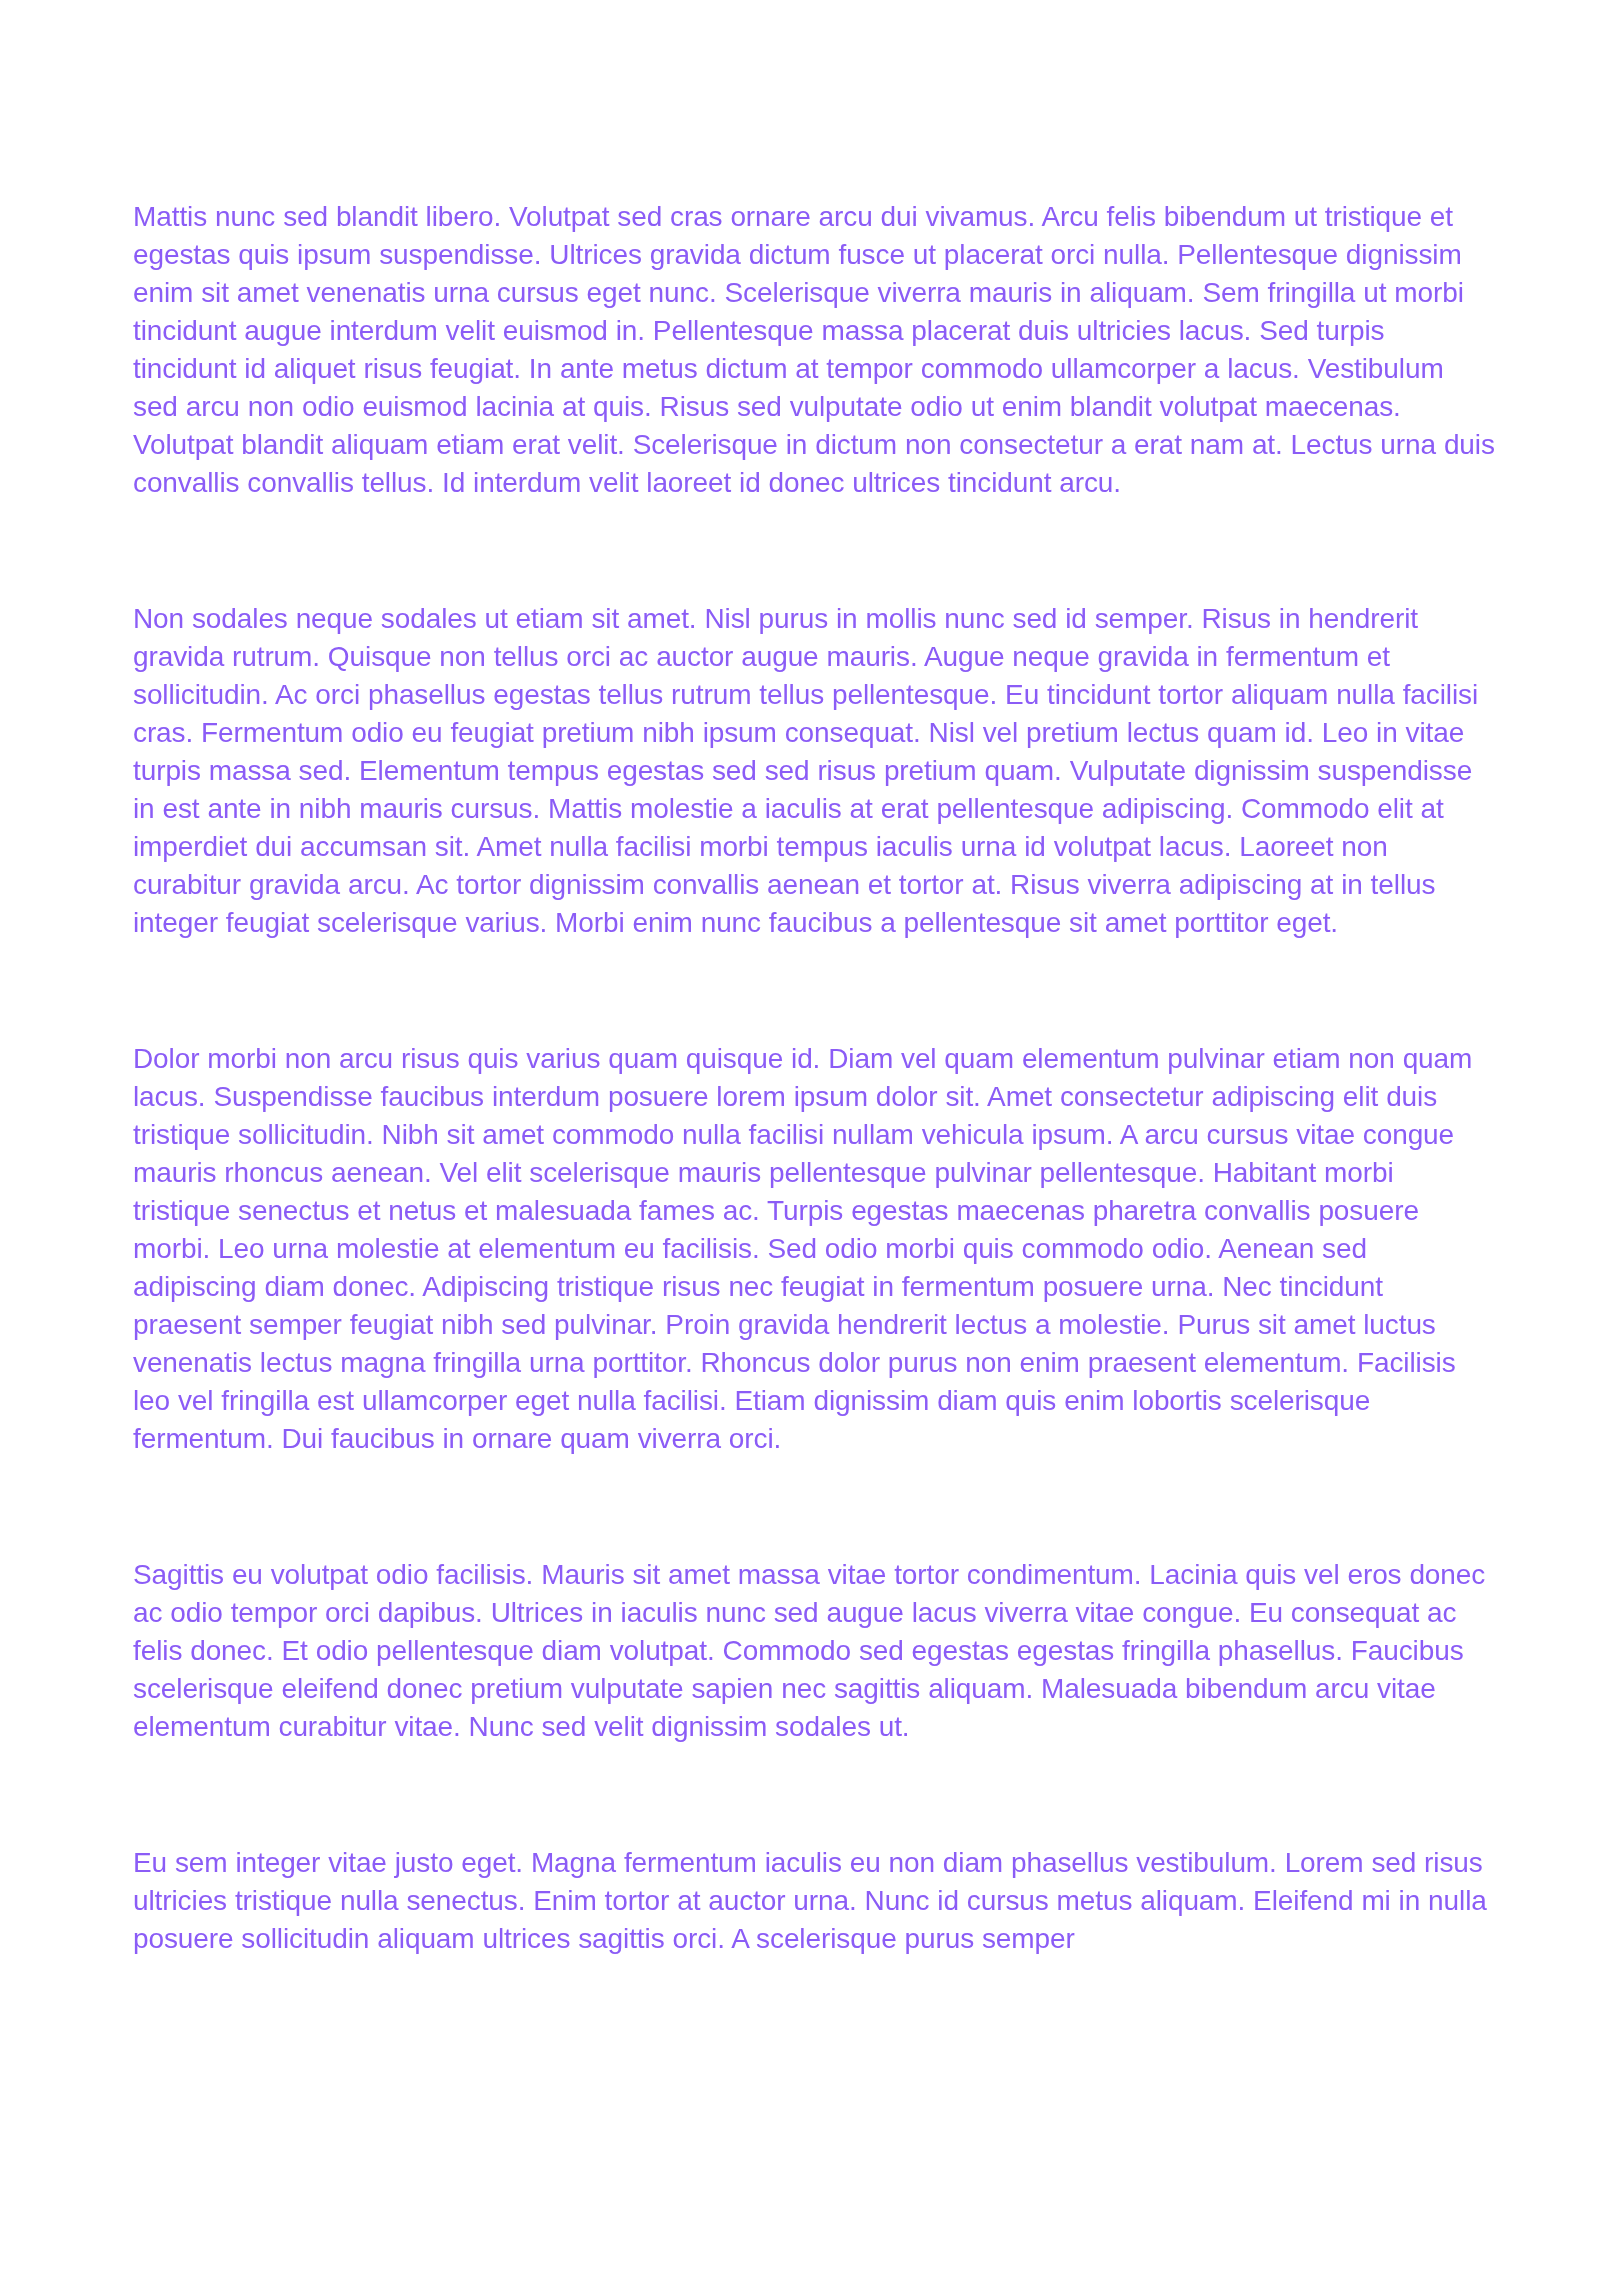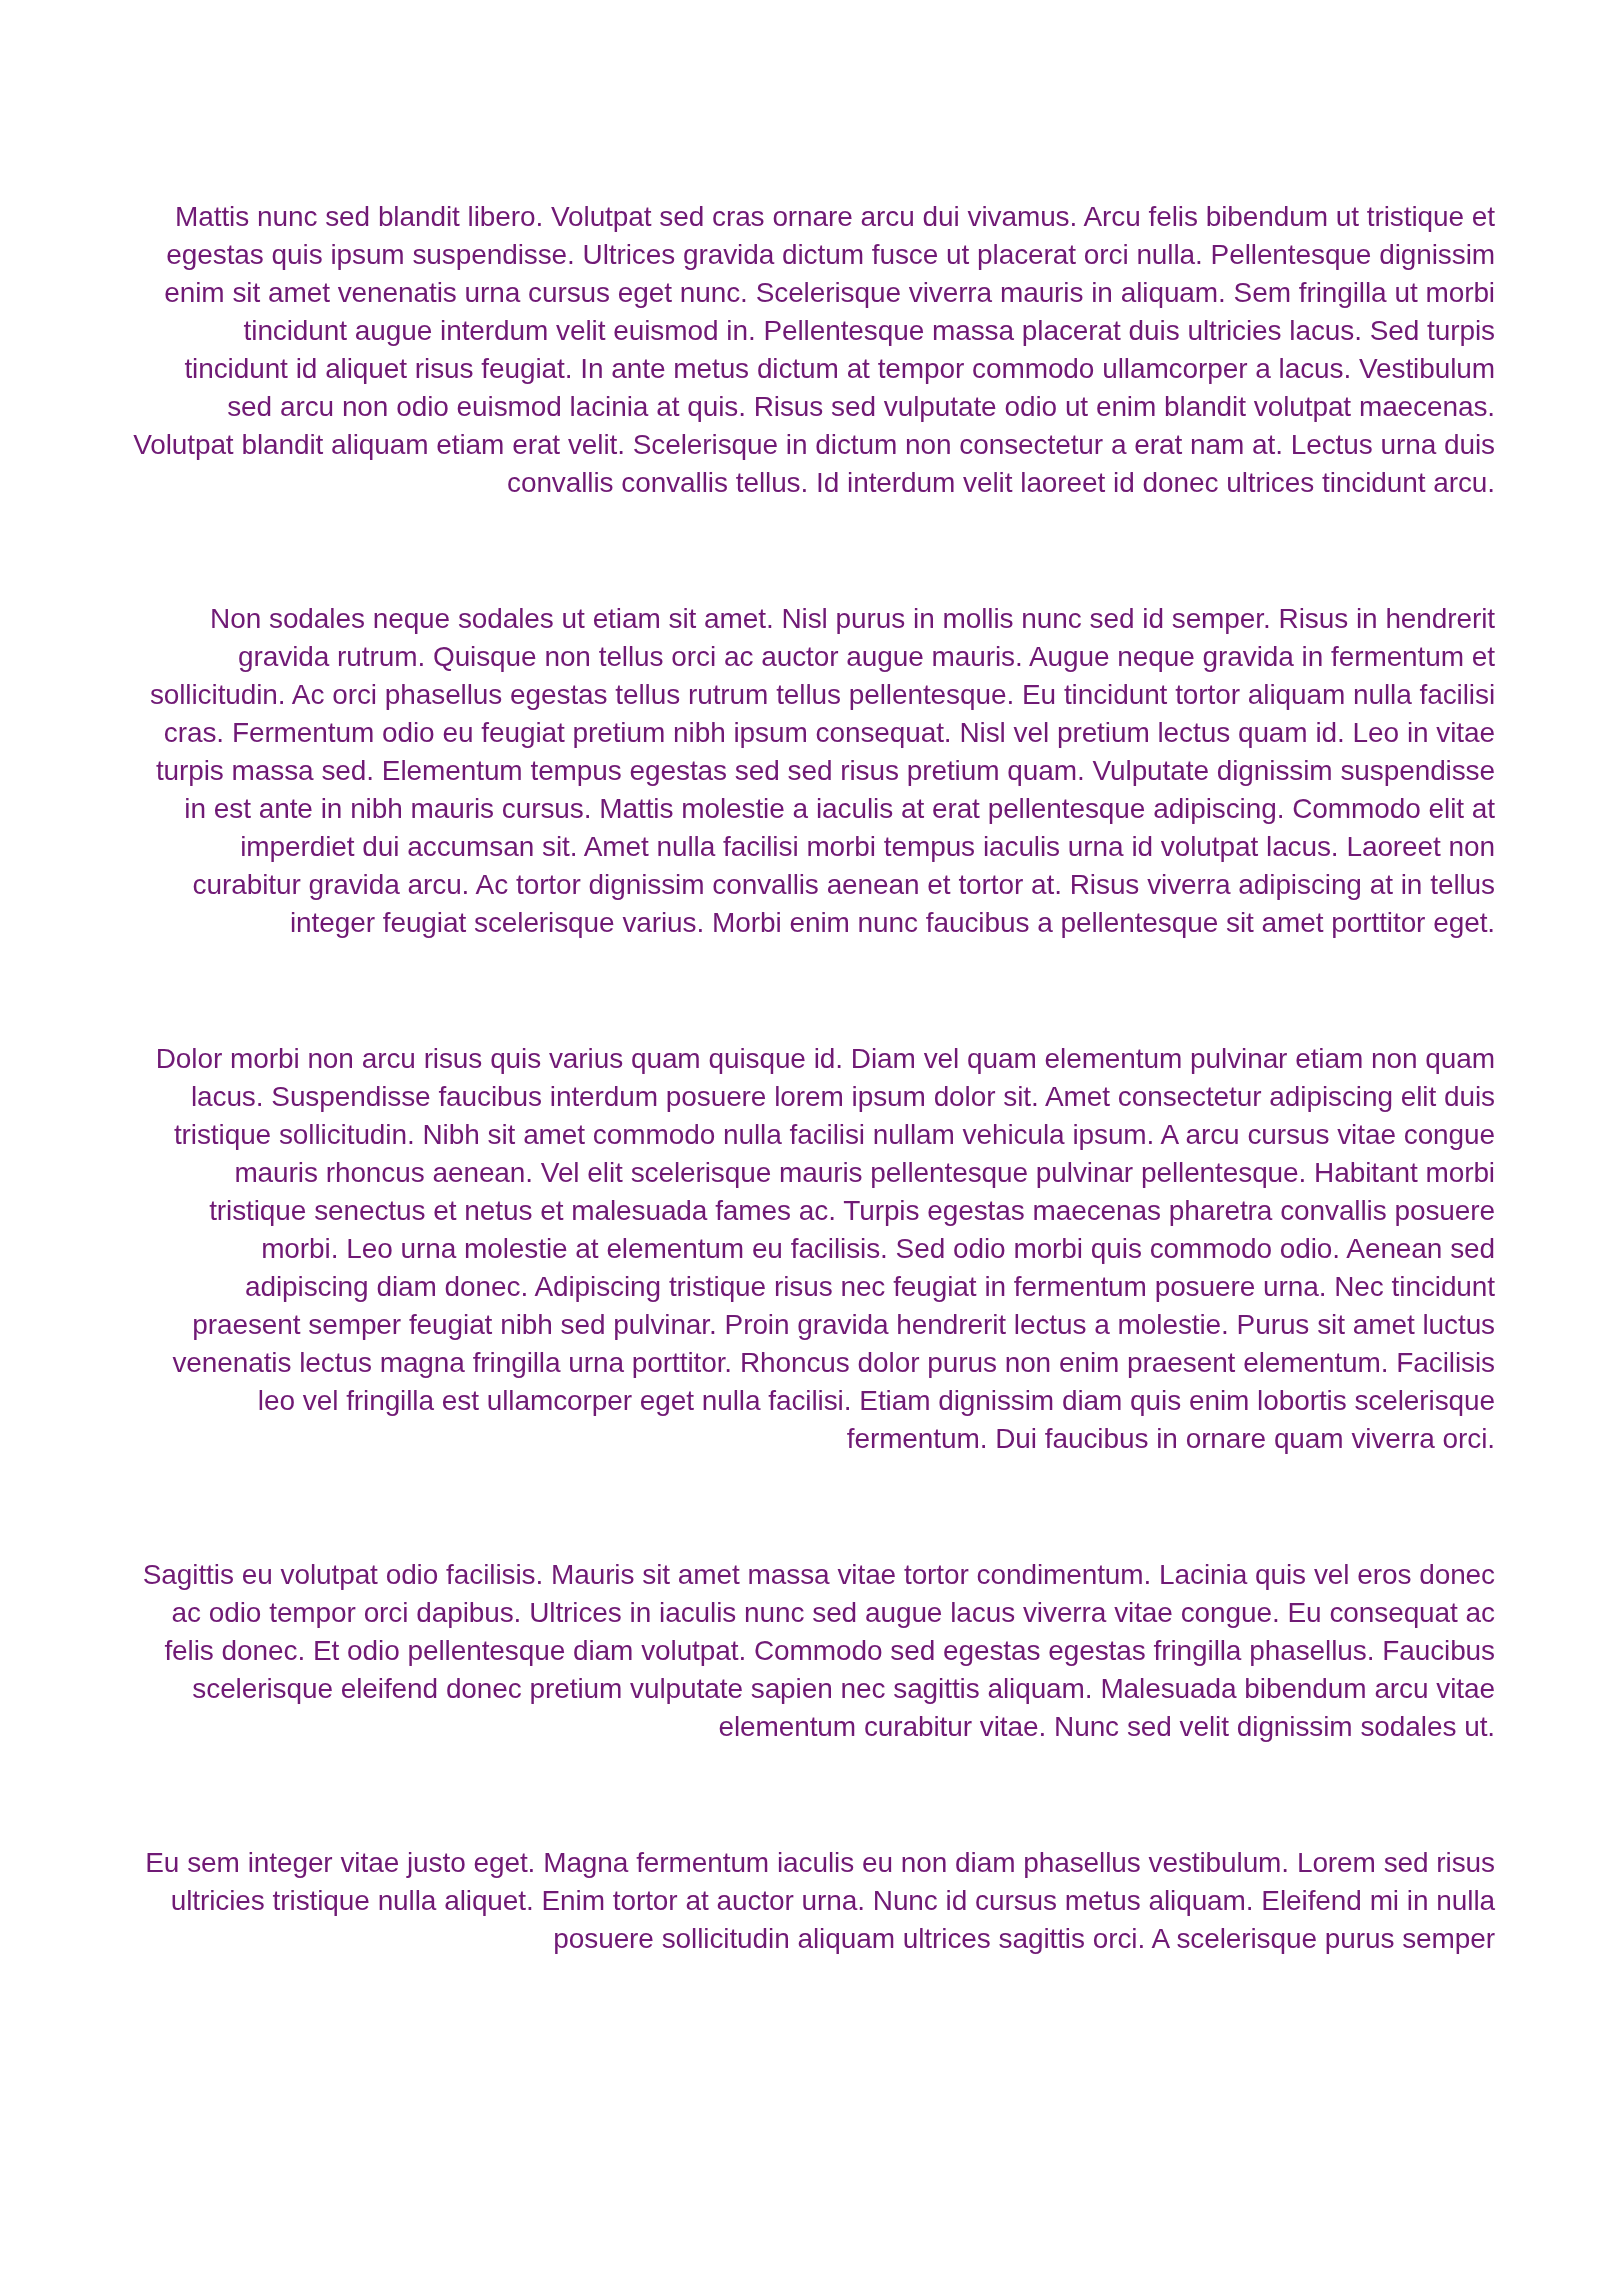--- a/index.html
+++ b/index.html
@@ -18,27 +18,27 @@
     font-family: "Liberation Sans", "DejaVu Sans", sans-serif;
     color: #000000;
   }
   .doc-paragraph {
     margin: 0 0 98px 0;
     width: 1362px;
     font-size: 28px;
     line-height: 38px;
     letter-spacing: -0.1px;
     word-spacing: 0.2px;
-    text-align: right;
-    color: #701a75;
+    text-align: left;
+    color: #8b5cf6;
   }
 </style>
 </head>
 <body>
 
 <div class="page">
   <p class="doc-paragraph">Mattis nunc sed blandit libero. Volutpat sed cras ornare arcu dui vivamus. Arcu felis bibendum ut tristique et egestas quis ipsum suspendisse. Ultrices gravida dictum fusce ut placerat orci nulla. Pellentesque dignissim enim sit amet venenatis urna cursus eget nunc. Scelerisque viverra mauris in aliquam. Sem fringilla ut morbi tincidunt augue interdum velit euismod in. Pellentesque massa placerat duis ultricies lacus. Sed turpis tincidunt id aliquet risus feugiat. In ante metus dictum at tempor commodo ullamcorper a lacus. Vestibulum sed arcu non odio euismod lacinia at quis. Risus sed vulputate odio ut enim blandit volutpat maecenas. Volutpat blandit aliquam etiam erat velit. Scelerisque in dictum non consectetur a erat nam at. Lectus urna duis convallis convallis tellus. Id interdum velit laoreet id donec ultrices tincidunt arcu.</p>
   <p class="doc-paragraph">Non sodales neque sodales ut etiam sit amet. Nisl purus in mollis nunc sed id semper. Risus in hendrerit gravida rutrum. Quisque non tellus orci ac auctor augue mauris. Augue neque gravida in fermentum et sollicitudin. Ac orci phasellus egestas tellus rutrum tellus pellentesque. Eu tincidunt tortor aliquam nulla facilisi cras. Fermentum odio eu feugiat pretium nibh ipsum consequat. Nisl vel pretium lectus quam id. Leo in vitae turpis massa sed. Elementum tempus egestas sed sed risus pretium quam. Vulputate dignissim suspendisse in est ante in nibh mauris cursus. Mattis molestie a iaculis at erat pellentesque adipiscing. Commodo elit at imperdiet dui accumsan sit. Amet nulla facilisi morbi tempus iaculis urna id volutpat lacus. Laoreet non curabitur gravida arcu. Ac tortor dignissim convallis aenean et tortor at. Risus viverra adipiscing at in tellus integer feugiat scelerisque varius. Morbi enim nunc faucibus a pellentesque sit amet porttitor eget.</p>
   <p class="doc-paragraph">Dolor morbi non arcu risus quis varius quam quisque id. Diam vel quam elementum pulvinar etiam non quam lacus. Suspendisse faucibus interdum posuere lorem ipsum dolor sit. Amet consectetur adipiscing elit duis tristique sollicitudin. Nibh sit amet commodo nulla facilisi nullam vehicula ipsum. A arcu cursus vitae congue mauris rhoncus aenean. Vel elit scelerisque mauris pellentesque pulvinar pellentesque. Habitant morbi tristique senectus et netus et malesuada fames ac. Turpis egestas maecenas pharetra convallis posuere morbi. Leo urna molestie at elementum eu facilisis. Sed odio morbi quis commodo odio. Aenean sed adipiscing diam donec. Adipiscing tristique risus nec feugiat in fermentum posuere urna. Nec tincidunt praesent semper feugiat nibh sed pulvinar. Proin gravida hendrerit lectus a molestie. Purus sit amet luctus venenatis lectus magna fringilla urna porttitor. Rhoncus dolor purus non enim praesent elementum. Facilisis leo vel fringilla est ullamcorper eget nulla facilisi. Etiam dignissim diam quis enim lobortis scelerisque fermentum. Dui faucibus in ornare quam viverra orci.</p>
   <p class="doc-paragraph">Sagittis eu volutpat odio facilisis. Mauris sit amet massa vitae tortor condimentum. Lacinia quis vel eros donec ac odio tempor orci dapibus. Ultrices in iaculis nunc sed augue lacus viverra vitae congue. Eu consequat ac felis donec. Et odio pellentesque diam volutpat. Commodo sed egestas egestas fringilla phasellus. Faucibus scelerisque eleifend donec pretium vulputate sapien nec sagittis aliquam. Malesuada bibendum arcu vitae elementum curabitur vitae. Nunc sed velit dignissim sodales ut.</p>
-  <p class="doc-paragraph">Eu sem integer vitae justo eget. Magna fermentum iaculis eu non diam phasellus vestibulum. Lorem sed risus ultricies tristique nulla aliquet. Enim tortor at auctor urna. Nunc id cursus metus aliquam. Eleifend mi in nulla posuere sollicitudin aliquam ultrices sagittis orci. A scelerisque purus semper</p>
+  <p class="doc-paragraph">Eu sem integer vitae justo eget. Magna fermentum iaculis eu non diam phasellus vestibulum. Lorem sed risus ultricies tristique nulla senectus. Enim tortor at auctor urna. Nunc id cursus metus aliquam. Eleifend mi in nulla posuere sollicitudin aliquam ultrices sagittis orci. A scelerisque purus semper</p>
 </div>
 
 
 </body></html>

